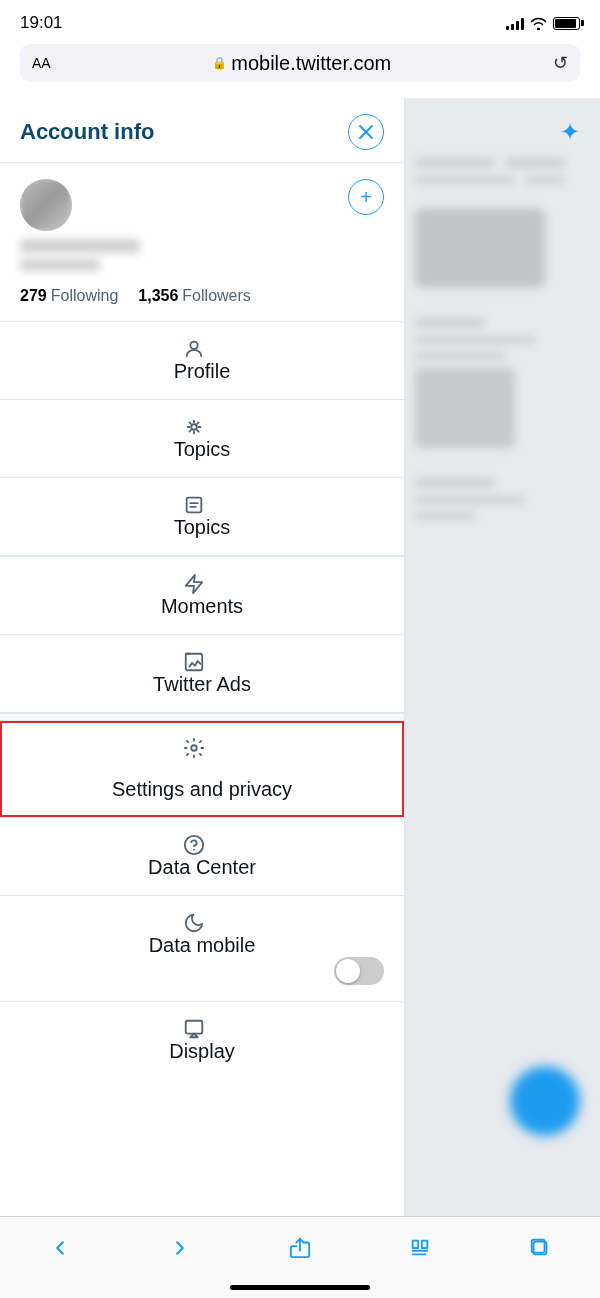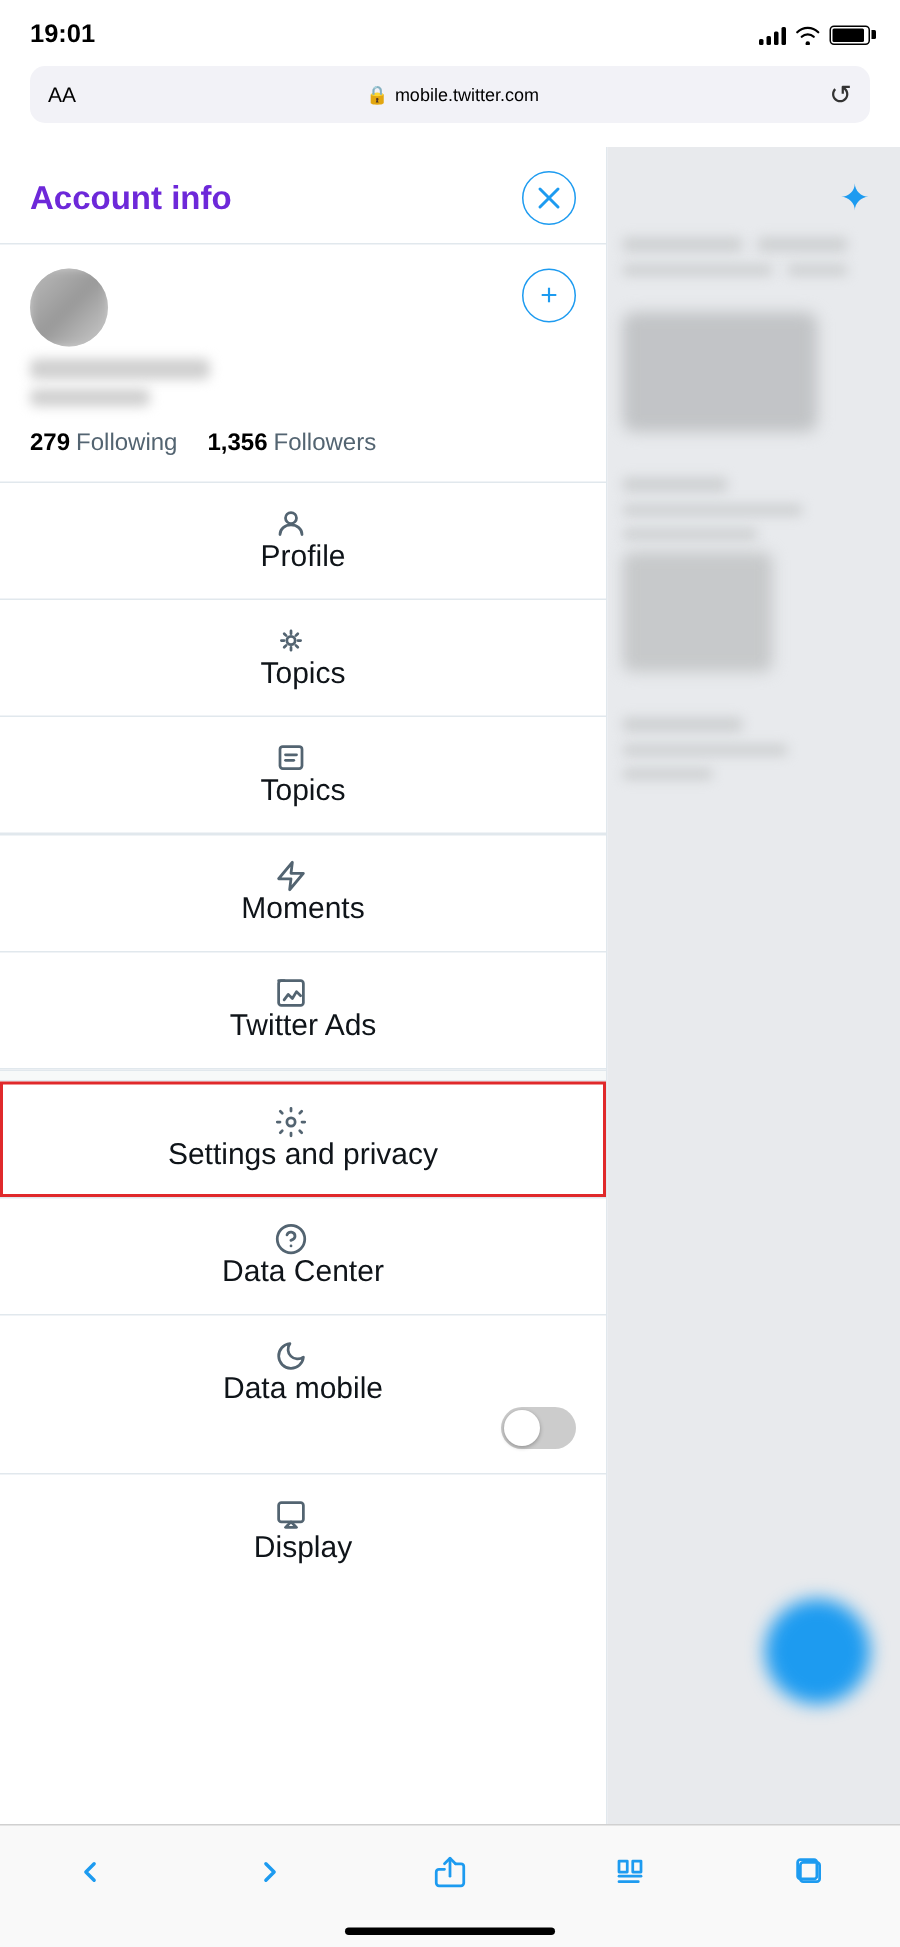--- a/index.html
+++ b/index.html
@@ -17,21 +17,21 @@
     .status-bar {
       display: flex;
       justify-content: space-between;
       align-items: center;
       padding: 8px 20px 6px 20px;
       background: #fff;
       height: 44px;
     }
     .status-time {
       font-size: 17px;
-      font-weight: 700;
+      font-weight: 400;
       color: #000;
     }
     .status-icons {
       display: flex;
       align-items: center;
       gap: 6px;
     }
     .signal-bars {
       display: flex;
       align-items: flex-end;
@@ -97,21 +97,21 @@
       display: flex;
       align-items: center;
       justify-content: center;
       gap: 4px;
     }
     .lock-icon {
       font-size: 12px;
       color: #333;
     }
     .browser-url {
-      font-size: 12px;
+      font-size: 20px;
       color: #000;
     }
     .browser-reload {
       font-size: 18px;
       color: #333;
       margin-left: 12px;
     }
 
     
     .main-container {
@@ -133,21 +133,21 @@
     .account-header {
       display: flex;
       justify-content: space-between;
       align-items: center;
       padding: 16px 20px 12px 20px;
       border-bottom: 1px solid #e1e8ed;
     }
     .account-title {
       font-size: 22px;
       font-weight: 700;
-      color: #6d28d9;
+      color: #0c4a6e;
     }
     .close-btn {
       width: 36px;
       height: 36px;
       border-radius: 50%;
       border: 1.5px solid #1d9bf0;
       display: flex;
       align-items: center;
       justify-content: center;
       color: #1d9bf0;
@@ -240,20 +240,21 @@
       display: flex;
       align-items: center;
       padding: 16px 20px;
       cursor: pointer;
       position: relative;
       flex-direction: column;
     }
     .menu-item.highlighted {
       outline: 2.5px solid #e0292b;
       outline-offset: -2px;
+      gap: 19px;
     }
     .menu-icon {
       width: 28px;
       margin-right: 16px;
       display: flex;
       align-items: center;
       justify-content: center;
       color: #536471;
       font-size: 20px;
       flex-shrink: 0;

